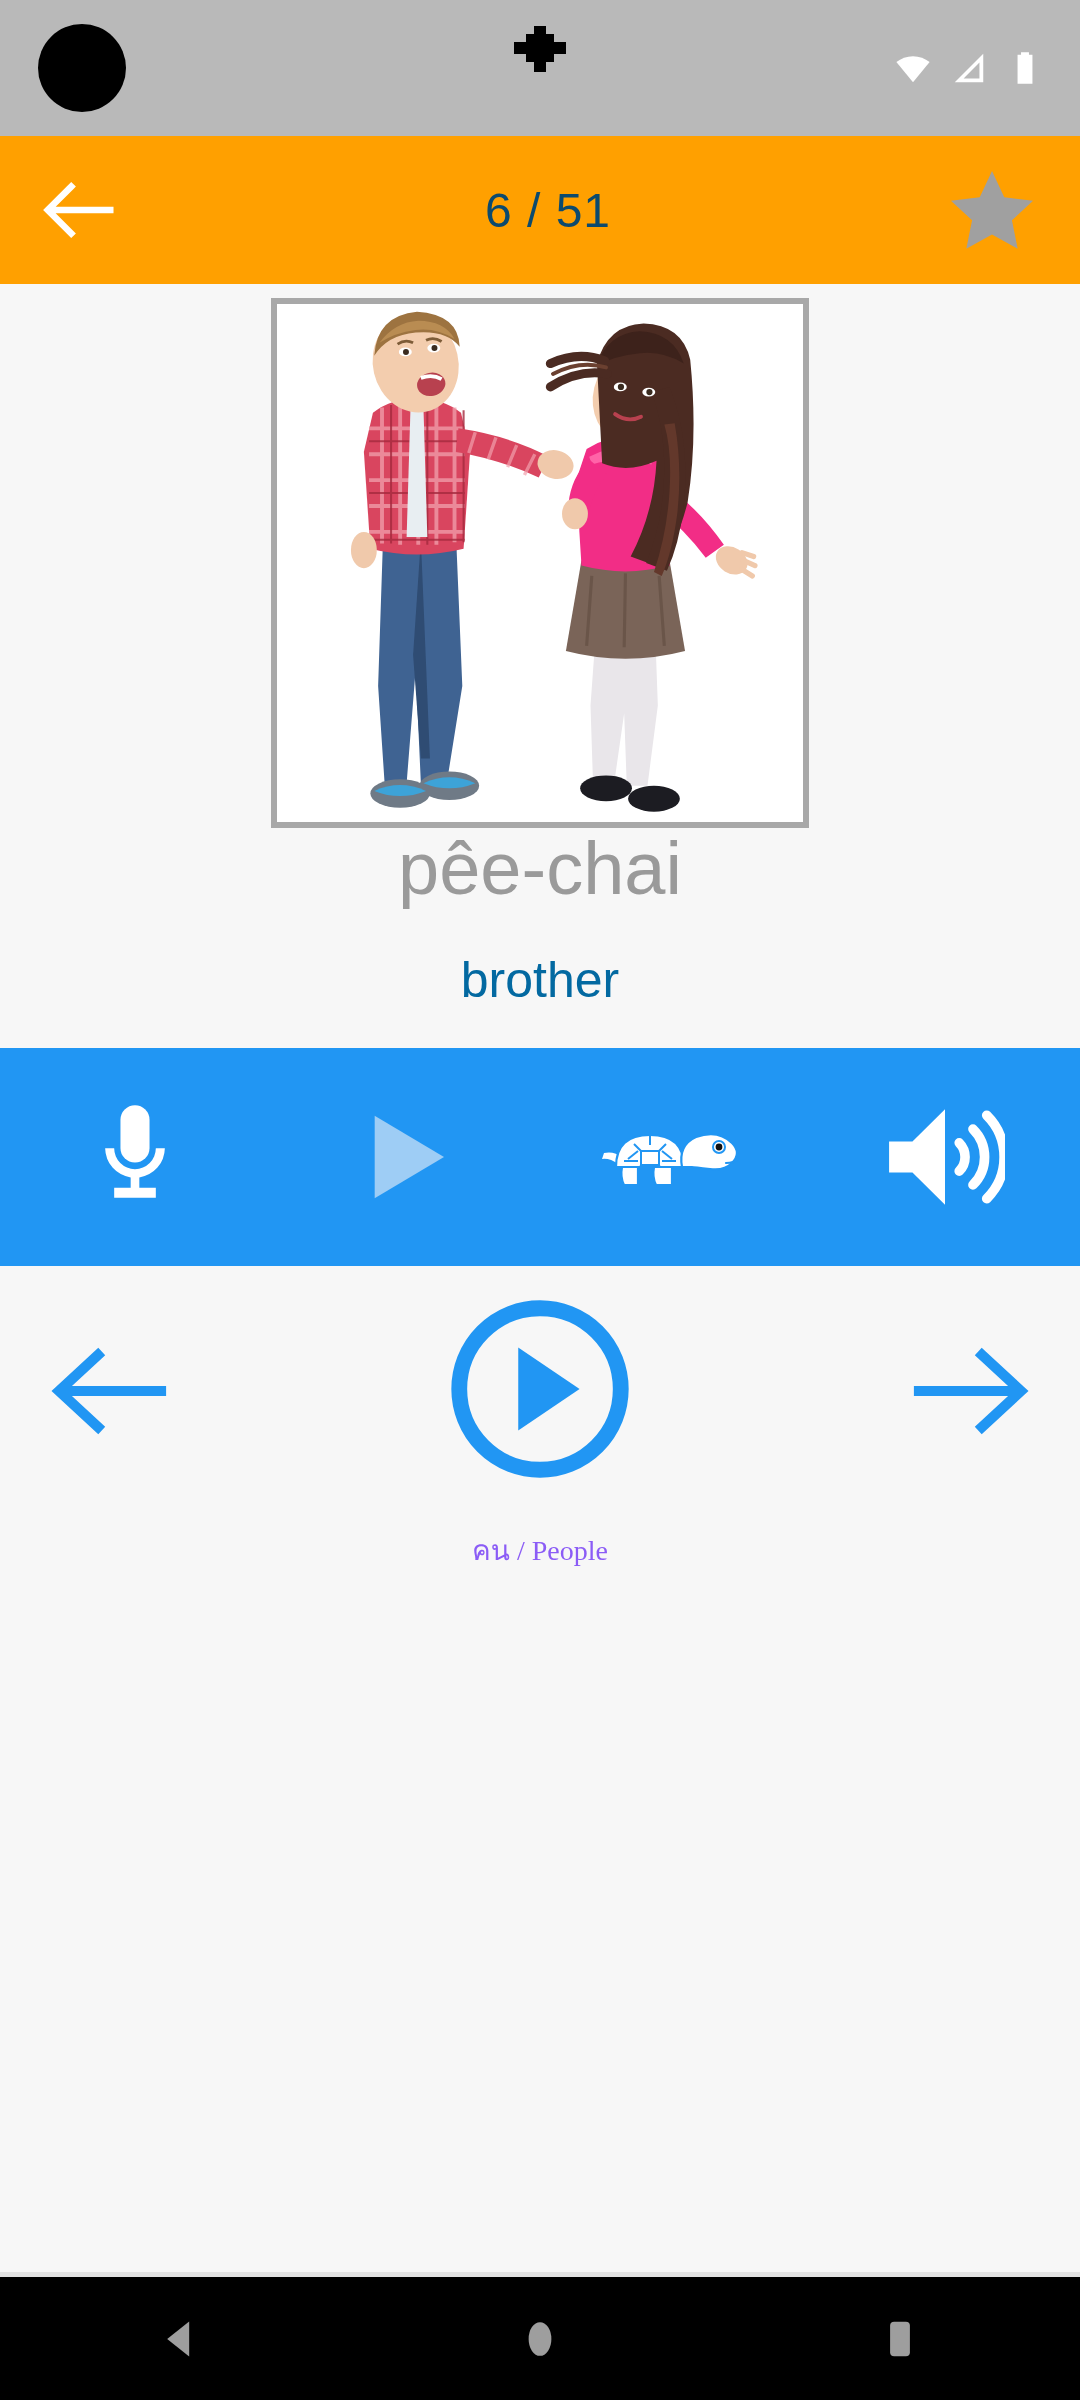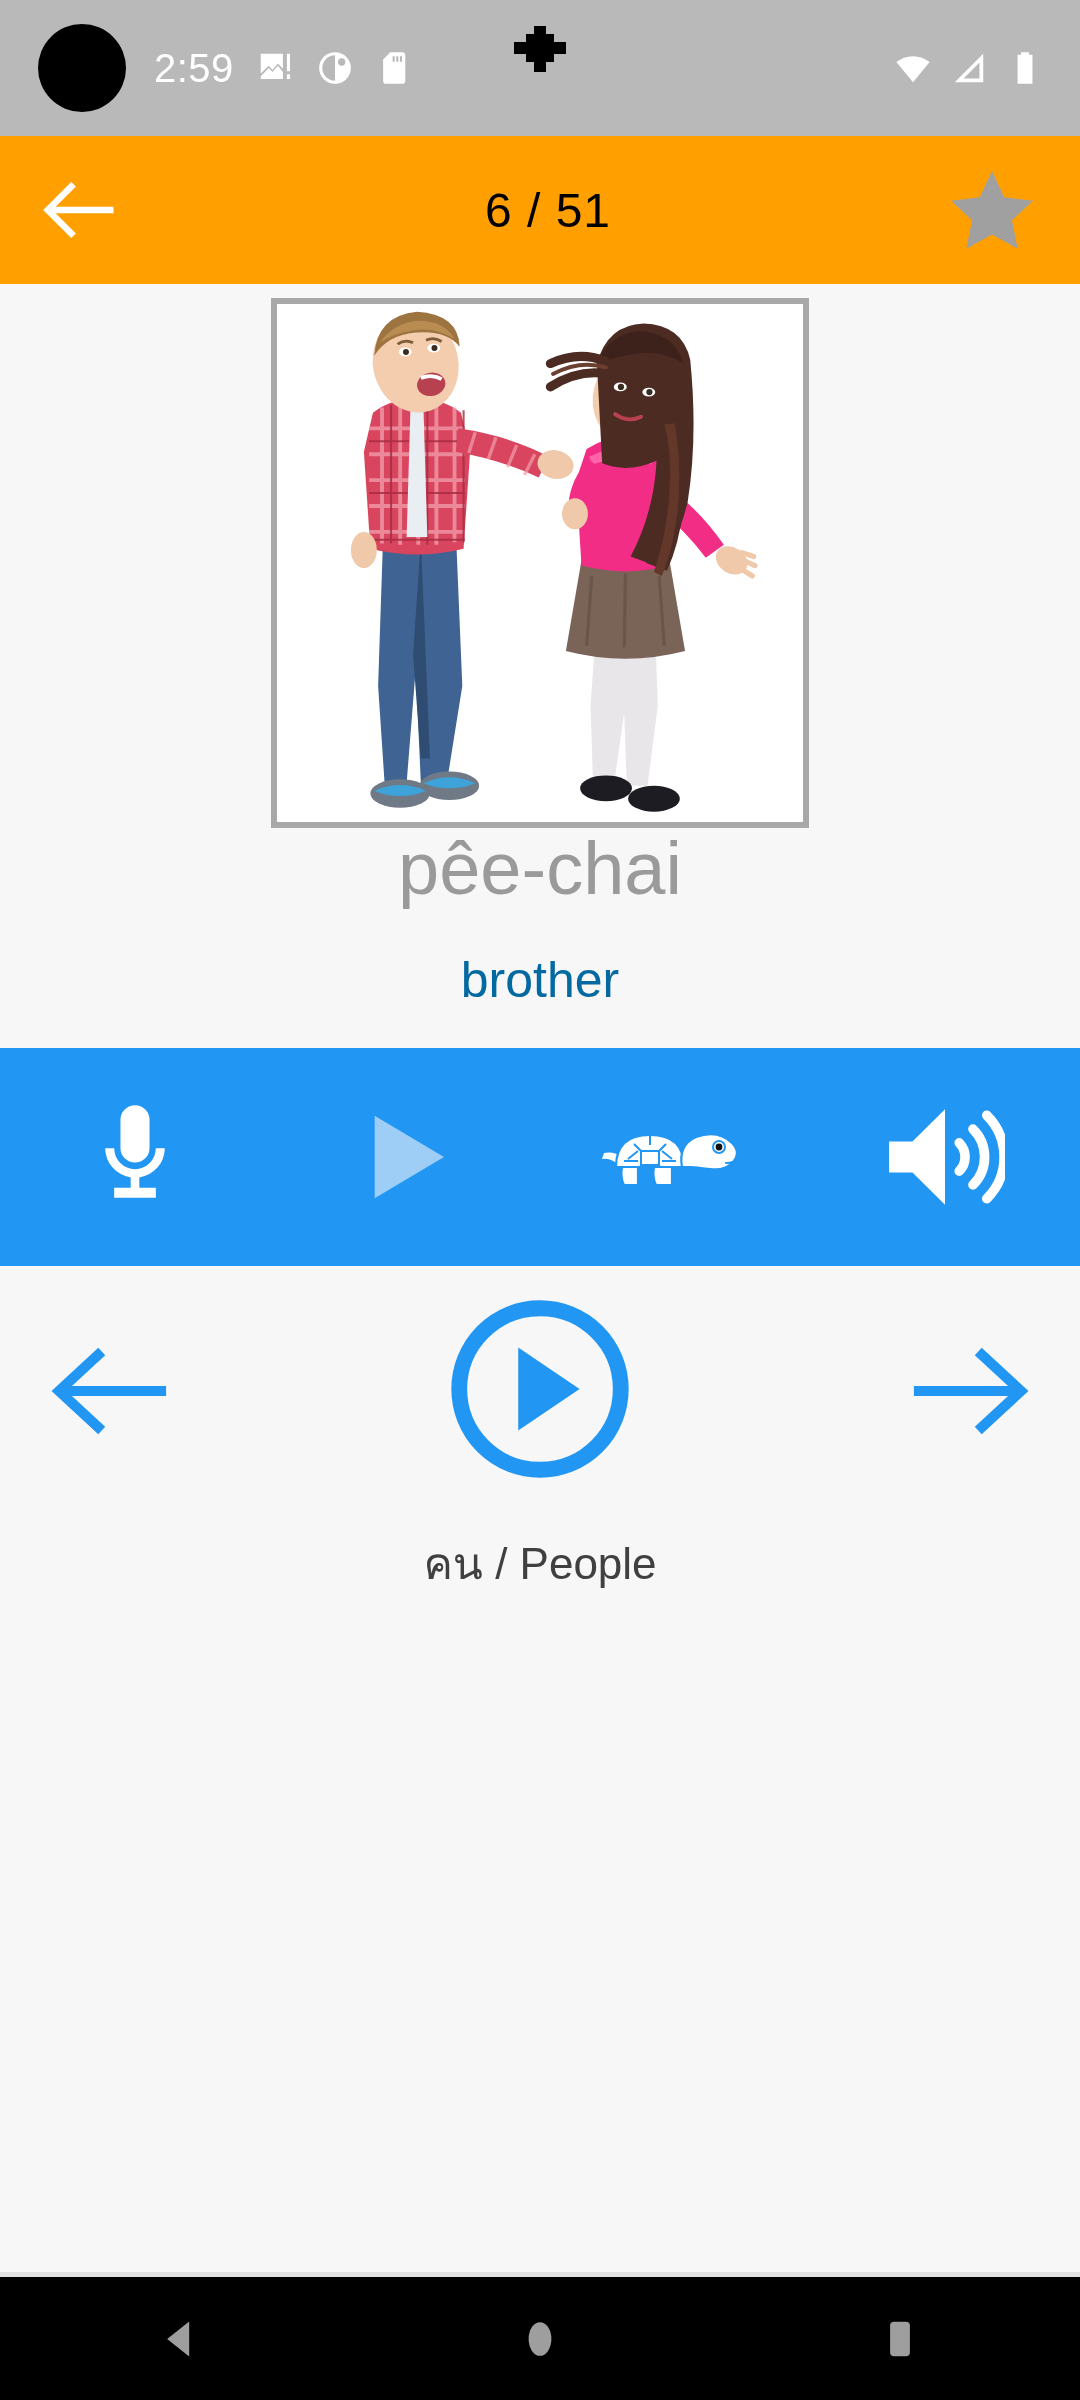--- a/index.html
+++ b/index.html
@@ -56,21 +56,21 @@
     height:148px;
     background:#ffa000;
     display:flex; align-items:center;
     position:relative;
     flex:0 0 auto;
   }
   .header-back { margin-left:40px; width:78px; height:78px; cursor:pointer; }
   .header-title {
     position:absolute; left:16px; right:0;
     text-align:center;
-    color:#000000; font-size:48px; font-weight:400;
+    color:#0c4a6e; font-size:48px; font-weight:400;
     letter-spacing:1px;
     pointer-events:none;
   }
   .header-star { margin-left:auto; margin-right:42px; width:92px; height:92px; cursor:pointer; }
 
   
   .card-body {
     background:#f7f7f7;
     flex:0 0 auto;
     display:flex; flex-direction:column; align-items:center;
@@ -127,23 +127,23 @@
   }
   .nav-row {
     width:100%;
     height:250px;
     display:flex; align-items:center; justify-content:space-between;
     padding:0 30px;
   }
   .nav-arrow { width:160px; display:flex; justify-content:center; cursor:pointer; }
   .nav-play { cursor:pointer; }
   .category {
-    font-size:44px; color:#404040;
+    font-size:28px; color:#8b5cf6;
     margin-top:12px;
-    font-family:Liberation Sans, sans-serif;
+    font-family:Liberation Serif, serif;
   }
   .bottom-divider {
     margin-top:auto;
     width:100%; height:5px;
     background:#e2e2e2;
   }
 
   
   .sysnav {
     height:123px;
@@ -154,37 +154,20 @@
   .sysnav-btn { width:180px; display:flex; align-items:center; justify-content:center; cursor:pointer; }
 </style>
 </head>
 <body>
 
 <div class="phone">
 
   <div class="statusbar">
     <div class="camera-cutout"></div>
 
-    <div class="status-left">
-      <div class="status-time">2:59</div>
-
-      <svg class="st-ic" viewBox="0 0 24 24">
-        <path fill="#ffffff" d="M3 3h14v9.5l-3.2-3.4-3.4 4.1-2.3-2.6L3 15.4V3zm0 14.2L8.1 12l2.3 2.6 3.4-4.1L17 14.6V19H3v-1.8zM19.5 3h2v11h-2V3zm0 13h2v3h-2v-3z"></path>
-      </svg>
-
-      <svg class="st-ic" viewBox="0 0 24 24">
-        <circle cx="12" cy="12" r="10" fill="#ffffff"></circle>
-        <path fill="#b9b9b9" d="M12 4a8 8 0 000 16V4z"></path>
-        <circle cx="16.2" cy="8.2" r="2.3" fill="#b9b9b9"></circle>
-      </svg>
-
-      <svg class="st-ic" viewBox="0 0 24 24">
-        <path fill="#ffffff" d="M16.5 2H9L4.5 6.6V20a2 2 0 002 2h10a2 2 0 002-2V4a2 2 0 00-2-2zm-6 2.6h1.3V8h-1.3V4.6zm2.3 0h1.3V8h-1.3V4.6zm2.3 0h1.3V8h-1.3V4.6z"></path>
-      </svg>
-    </div>
 
     <svg class="notch-cross" viewBox="0 0 26 28">
       <path fill="#000000" d="M10 0h6v4h4v4h6v6h-6v4h-4v5h-6v-5H6v-4H0v-6h6V4h4z"></path>
     </svg>
 
     <div class="status-right">
       <svg class="st-ic" viewBox="0 0 24 24">
         <path fill="#ffffff" d="M12 21L1.5 8.2C4.4 5.9 8.1 4.5 12 4.5s7.6 1.4 10.5 3.7L12 21z"></path>
       </svg>
       <svg class="st-ic" viewBox="0 0 24 24">

